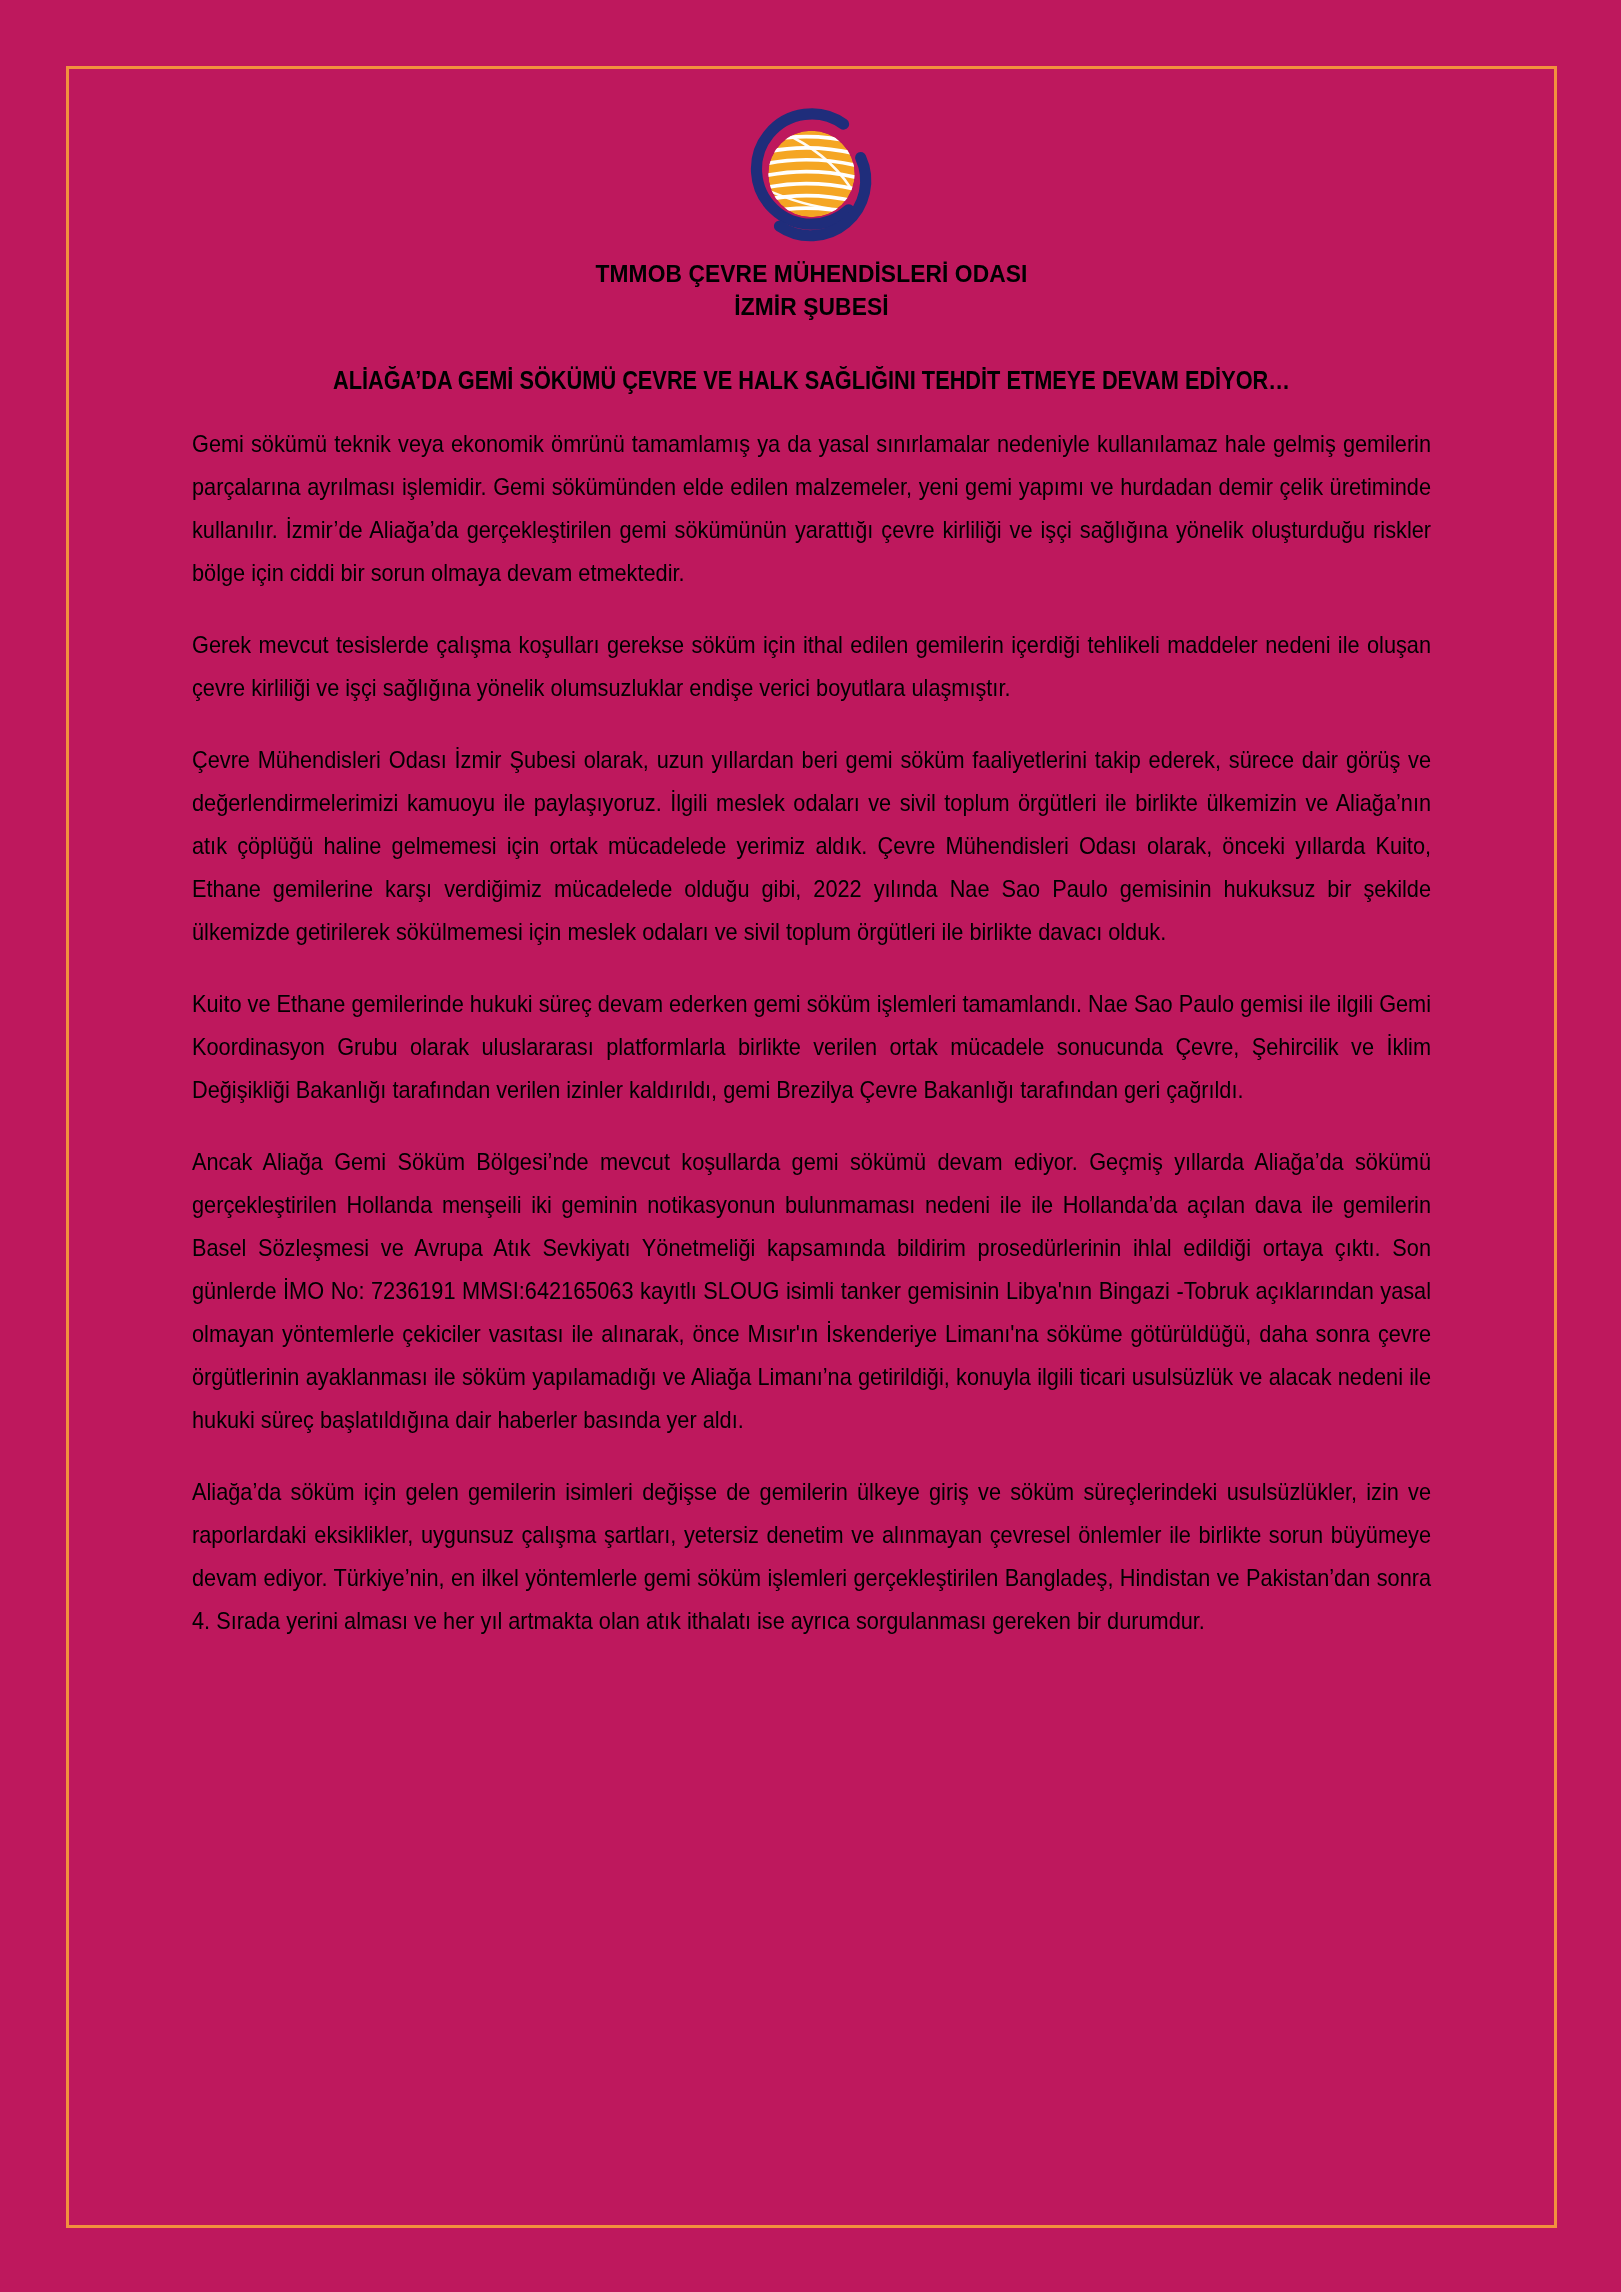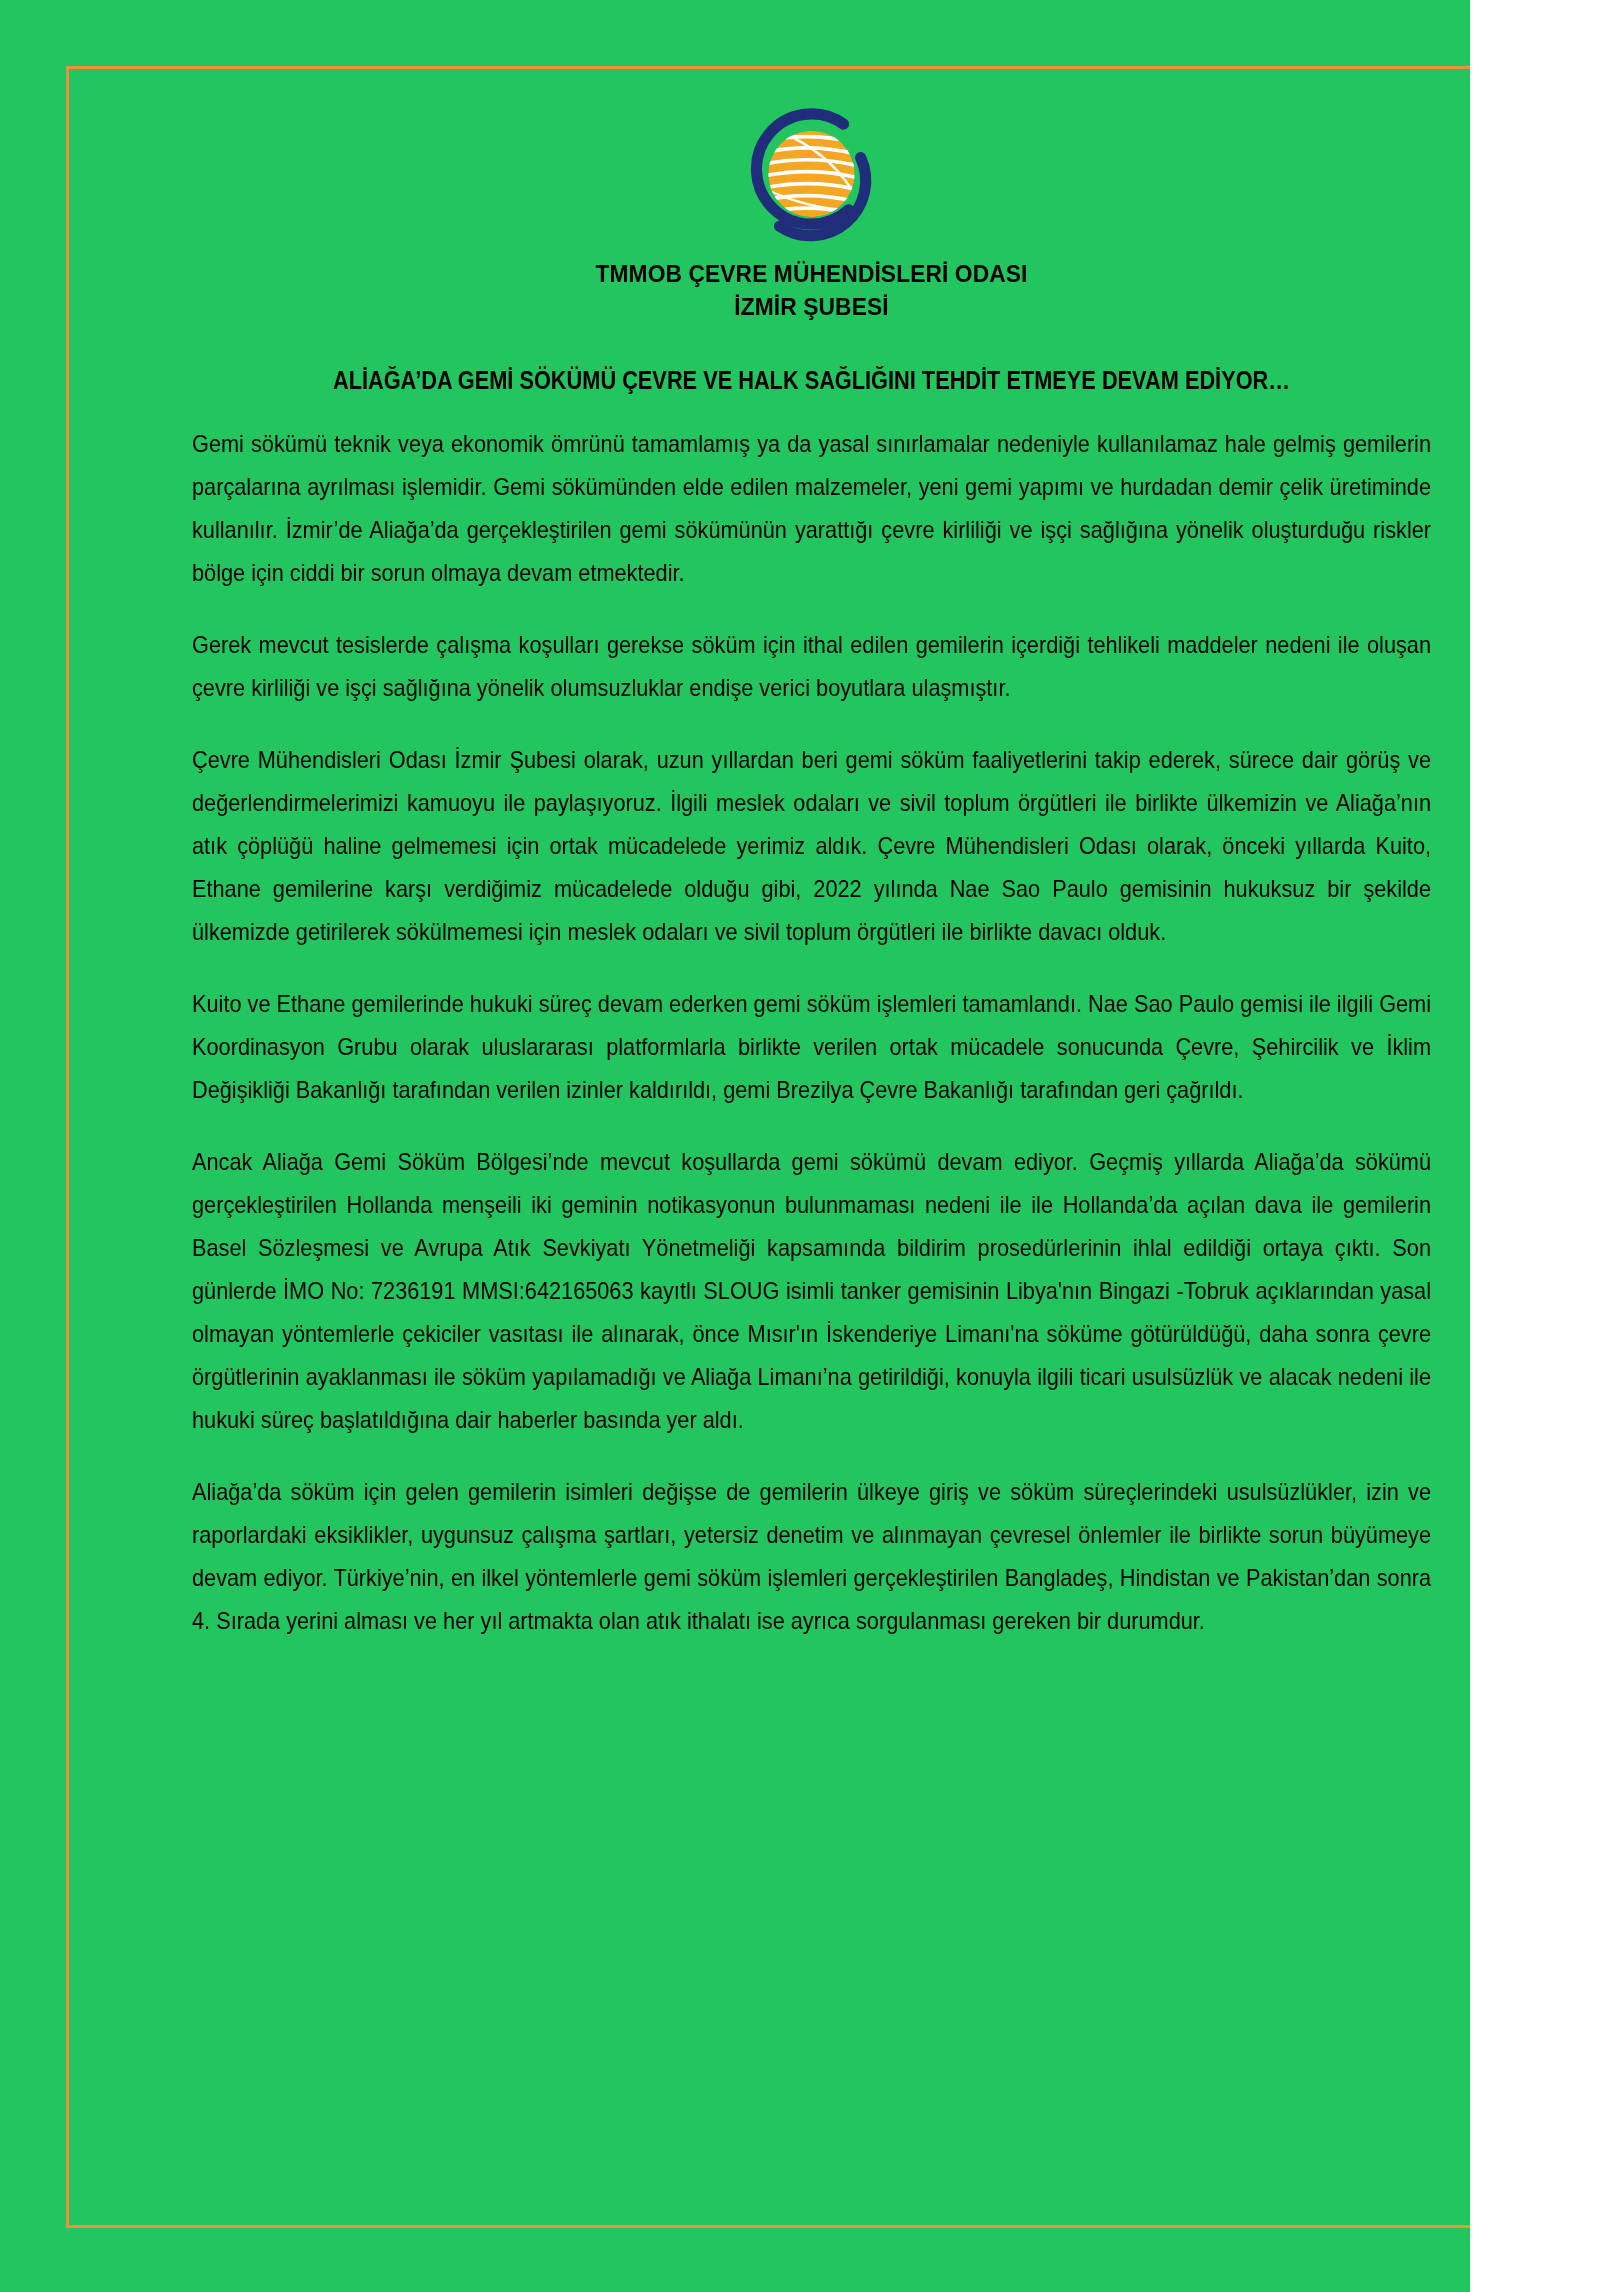--- a/index.html
+++ b/index.html
@@ -7,23 +7,23 @@
     margin: 0;
     padding: 0;
     background: #ffffff;
   }
   body {
     font-family: "Liberation Sans", "DejaVu Sans", sans-serif;
     color: #000000;
   }
   .page {
     position: relative;
-    width: 1470px;
+    width: 1621px;
     height: 2293px;
-    background: #22c55e;
+    background: #be185d;
     box-sizing: border-box;
     overflow: hidden;
   }
   .page-border {
     position: absolute;
     left: 66px;
     top: 66px;
     width: 1491px;
     height: 2162px;
     border: 3.9px solid #f2913d;

